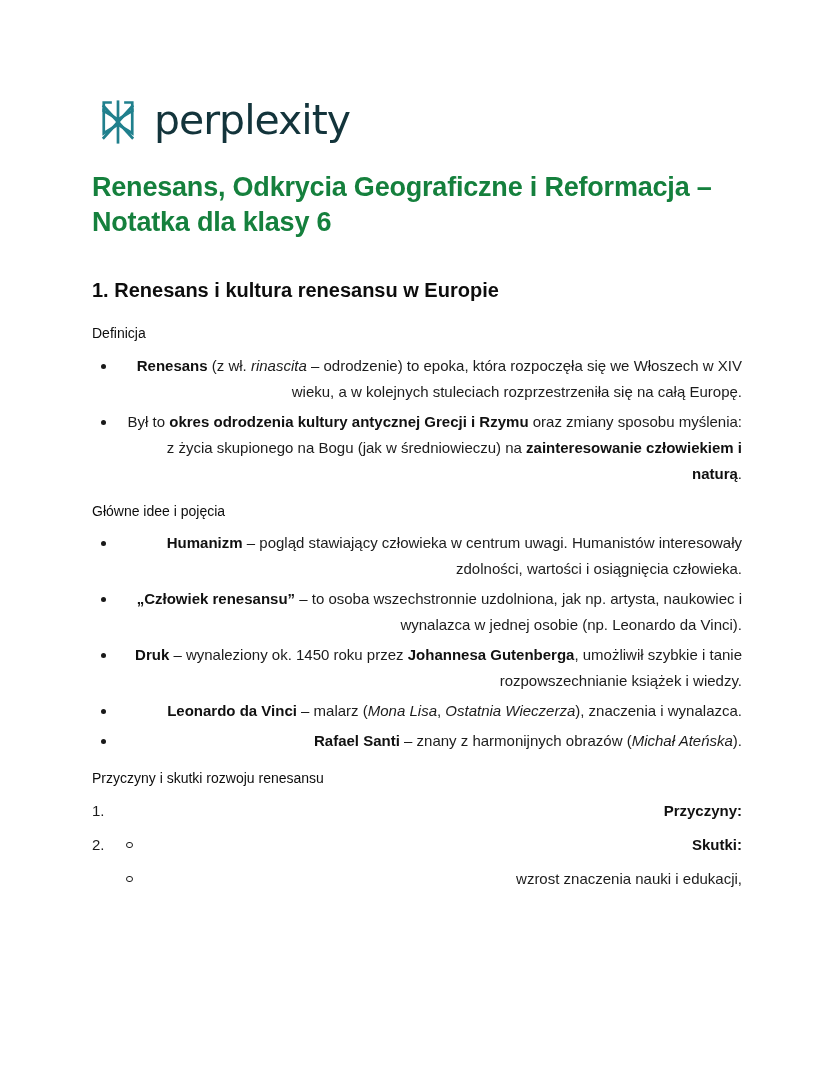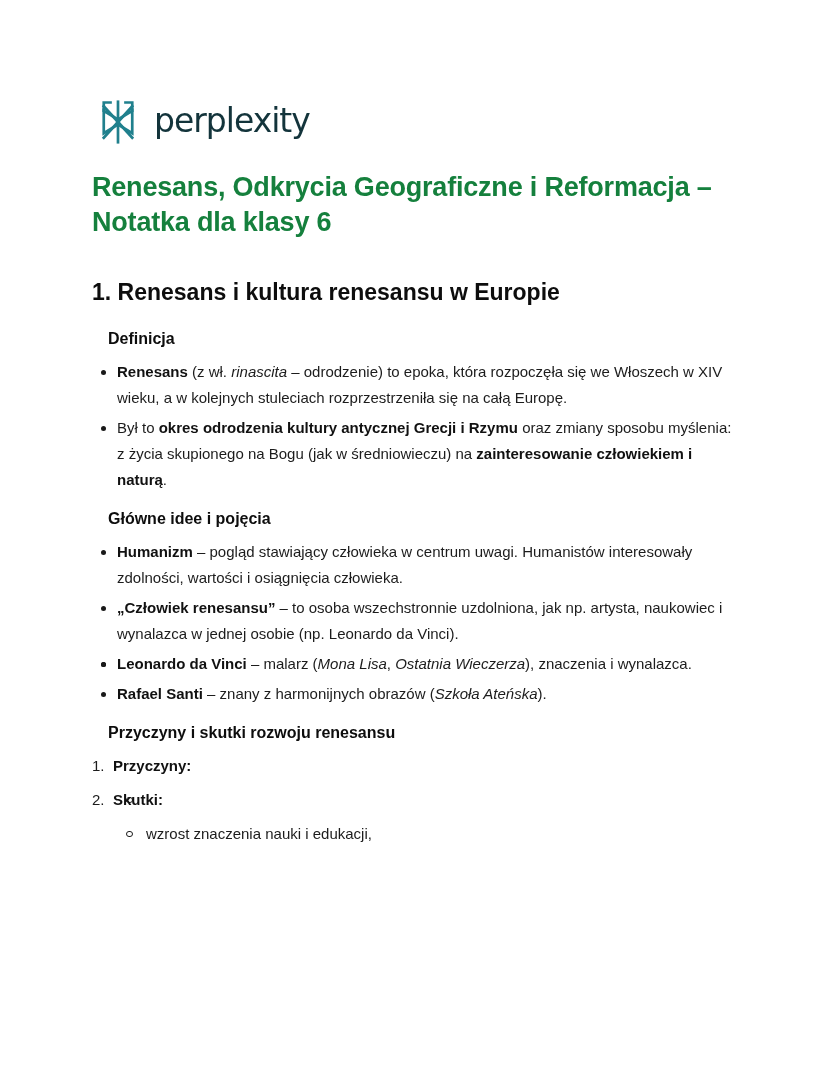--- a/index.html
+++ b/index.html
@@ -21,55 +21,55 @@
   .logo-row {
     display: flex;
     align-items: center;
     gap: 12px;
     height: 48px;
     margin-left: 2px;
   }
   .logo-icon { width: 48px; height: 48px; flex: 0 0 auto; }
   .wordmark {
     font-family: "DejaVu Sans", sans-serif;
-    font-size: 33px;
+    font-size: 41px;
     font-weight: 400;
     letter-spacing: -1px;
     color: #13343B;
     line-height: 1;
     padding-bottom: 4px;
   }
   
   h1 {
     font-size: 27px;
     line-height: 1.3;
     font-weight: 700;
     color: #15803d;
     letter-spacing: -0.2px;
     margin: 24px 0 0 0;
   }
   h2 {
-    font-size: 23px;
+    font-size: 20px;
     line-height: 1.25;
     font-weight: 700;
     color: #0d0d0d;
     margin: 38px 0 0 0;
   }
   h3 {
-    font-size: 16px;
+    font-size: 14px;
     line-height: 1.25;
-    font-weight: 700;
+    font-weight: 400;
     color: #0d0d0d;
-    margin: 16px 0 10px 16px;
+    margin: 16px 0 10px 0;
   }
   h2 + h3 { margin-top: 22px; }
   
   .content { font-size: 15px; line-height: 26px; color: #1c1c1c; }
   .content ul, .content ol { list-style: none; margin: 0 0 2px 0; padding: 0; }
-  .content li { position: relative; margin: 0 0 4px 0; }
+  .content li { position: relative; margin: 0 0 4px 0; text-align: right; }
   ul.blist > li { padding-left: 25px; }
   .dot {
     position: absolute; left: 9px; top: 11px;
     width: 5px; height: 5px; border-radius: 50%;
     background: #191919;
   }
   ol.nlist > li { padding-left: 21px; }
   .num { position: absolute; left: 0; top: 0; }
   ul.sublist { margin: 8px 0 0 0; padding: 0; }
   ul.sublist > li { padding-left: 33px; margin-bottom: 4px; }
@@ -109,25 +109,25 @@
       <h2>1. Renesans i kultura renesansu w Europie</h2>
       <h3>Definicja</h3>
       <ul class="blist">
         <li><span class="dot"></span><span><span class="b">Renesans</span><span> (z wł. </span><span class="i">rinascita</span><span> – odrodzenie) to epoka, która rozpoczęła się we Włoszech w XIV wieku, a w kolejnych stuleciach rozprzestrzeniła się na całą Europę.</span></span></li>
         <li><span class="dot"></span><span><span>Był to </span><span class="b">okres odrodzenia kultury antycznej Grecji i Rzymu</span><span> oraz zmiany sposobu myślenia: z życia skupionego na Bogu (jak w średniowieczu) na </span><span class="b">zainteresowanie człowiekiem i naturą</span><span>.</span></span></li>
       </ul>
       <h3>Główne idee i pojęcia</h3>
       <ul class="blist">
         <li><span class="dot"></span><span><span class="b">Humanizm</span><span> – pogląd stawiający człowieka w centrum uwagi. Humanistów interesowały zdolności, wartości i osiągnięcia człowieka.</span></span></li>
         <li><span class="dot"></span><span><span class="b">„Człowiek renesansu”</span><span> – to osoba wszechstronnie uzdolniona, jak np. artysta, naukowiec i wynalazca w jednej osobie (np. Leonardo da Vinci).</span></span></li>
-        <li><span class="dot"></span></li>
+        <li><span class="dot"></span><span><span class="b">Druk</span><span> – wynaleziony ok. 1450 roku przez </span><span class="b">Johannesa Gutenberga</span><span>, umożliwił szybkie i tanie rozpowszechnianie książek i wiedzy.</span></span></li>
       </ul>
       <ul class="blist">
         <li><span class="dot"></span><span><span class="b">Leonardo da Vinci</span><span> – malarz (</span><span class="i">Mona Lisa</span><span>, </span><span class="i">Ostatnia Wieczerza</span><span>), znaczenia i wynalazca.</span></span></li>
-        <li><span class="dot"></span><span><span class="b">Rafael Santi</span><span> – znany z harmonijnych obrazów (</span><span class="i">Szkoła Ateńska</span><span>).</span></span></li>
+        <li><span class="dot"></span><span><span class="b">Rafael Santi</span><span> – znany z harmonijnych obrazów (</span><span class="i">Michał Ateńska</span><span>).</span></span></li>
       </ul>
       <h3>Przyczyny i skutki rozwoju renesansu</h3>
       <ol class="nlist">
         <li><span class="num">1.</span><span><span class="b">Przyczyny:</span></span><ul class="sublist">
             <li><span class="circle"></span></li>
           </ul></li>
         <li><span class="num">2.</span><span><span class="b">Skutki:</span></span><ul class="sublist">
             <li><span class="circle"></span><span><span>wzrost znaczenia nauki i edukacji,</span></span></li>
           </ul></li>
       </ol>

